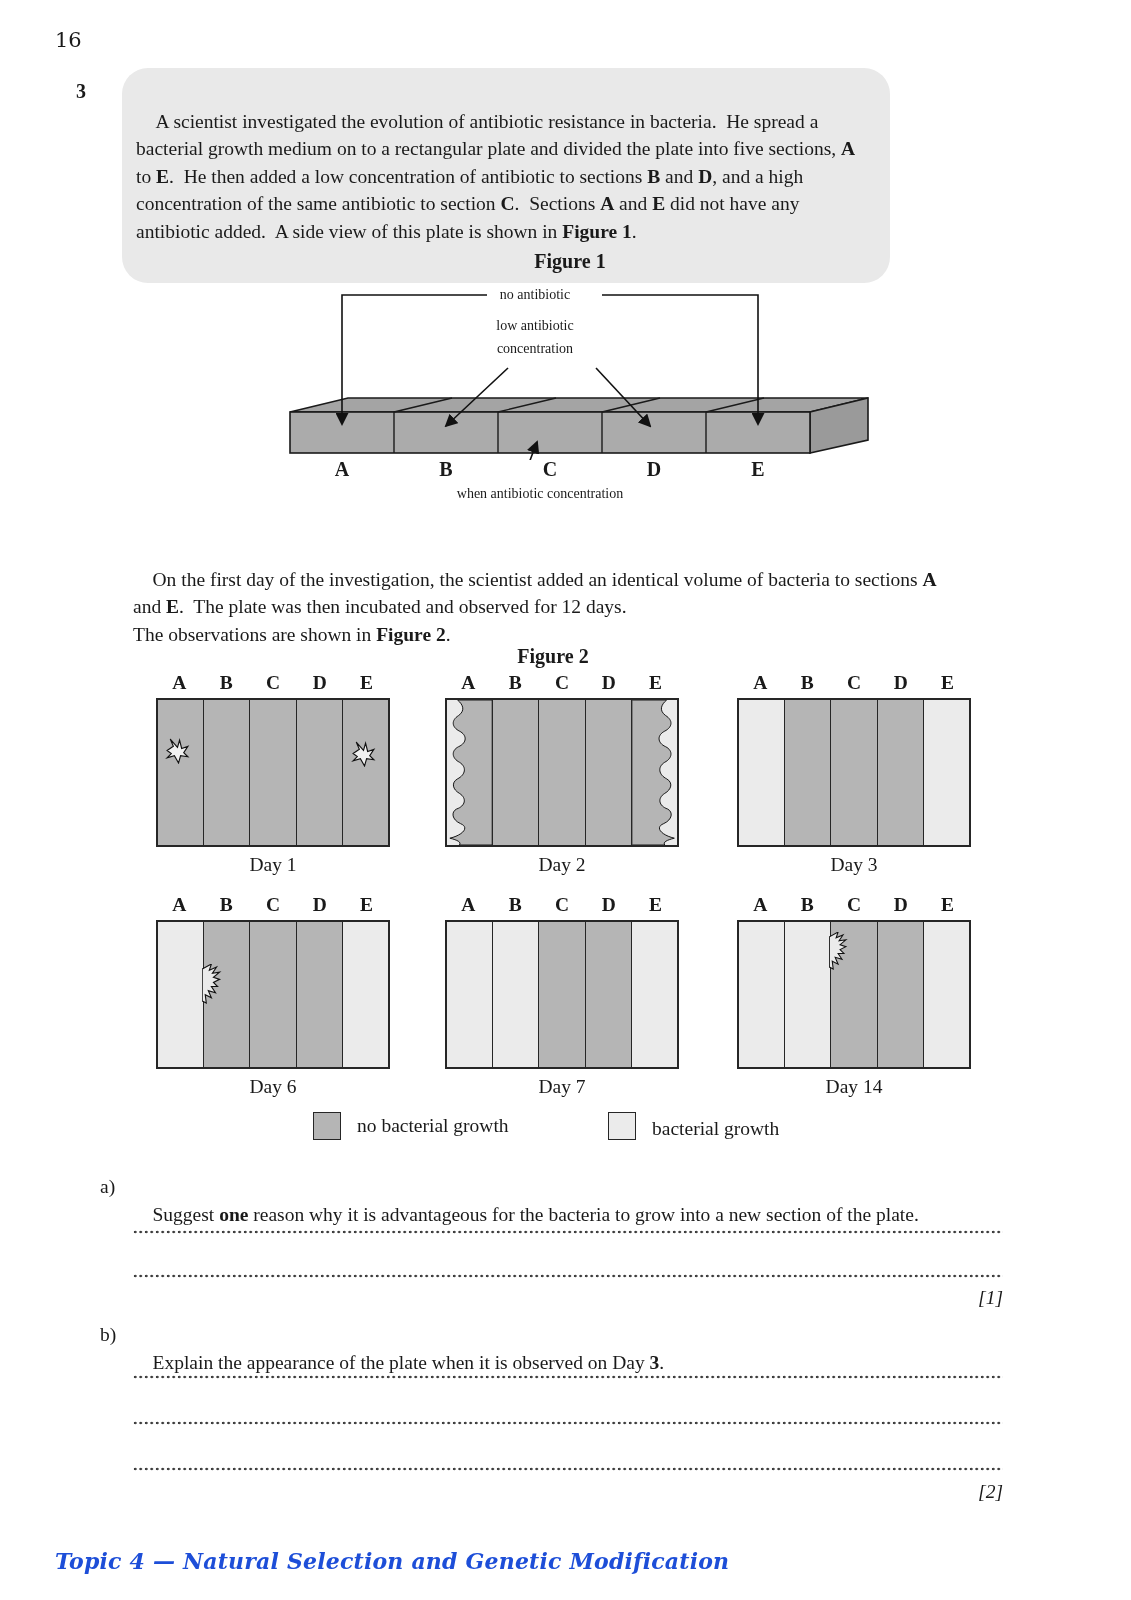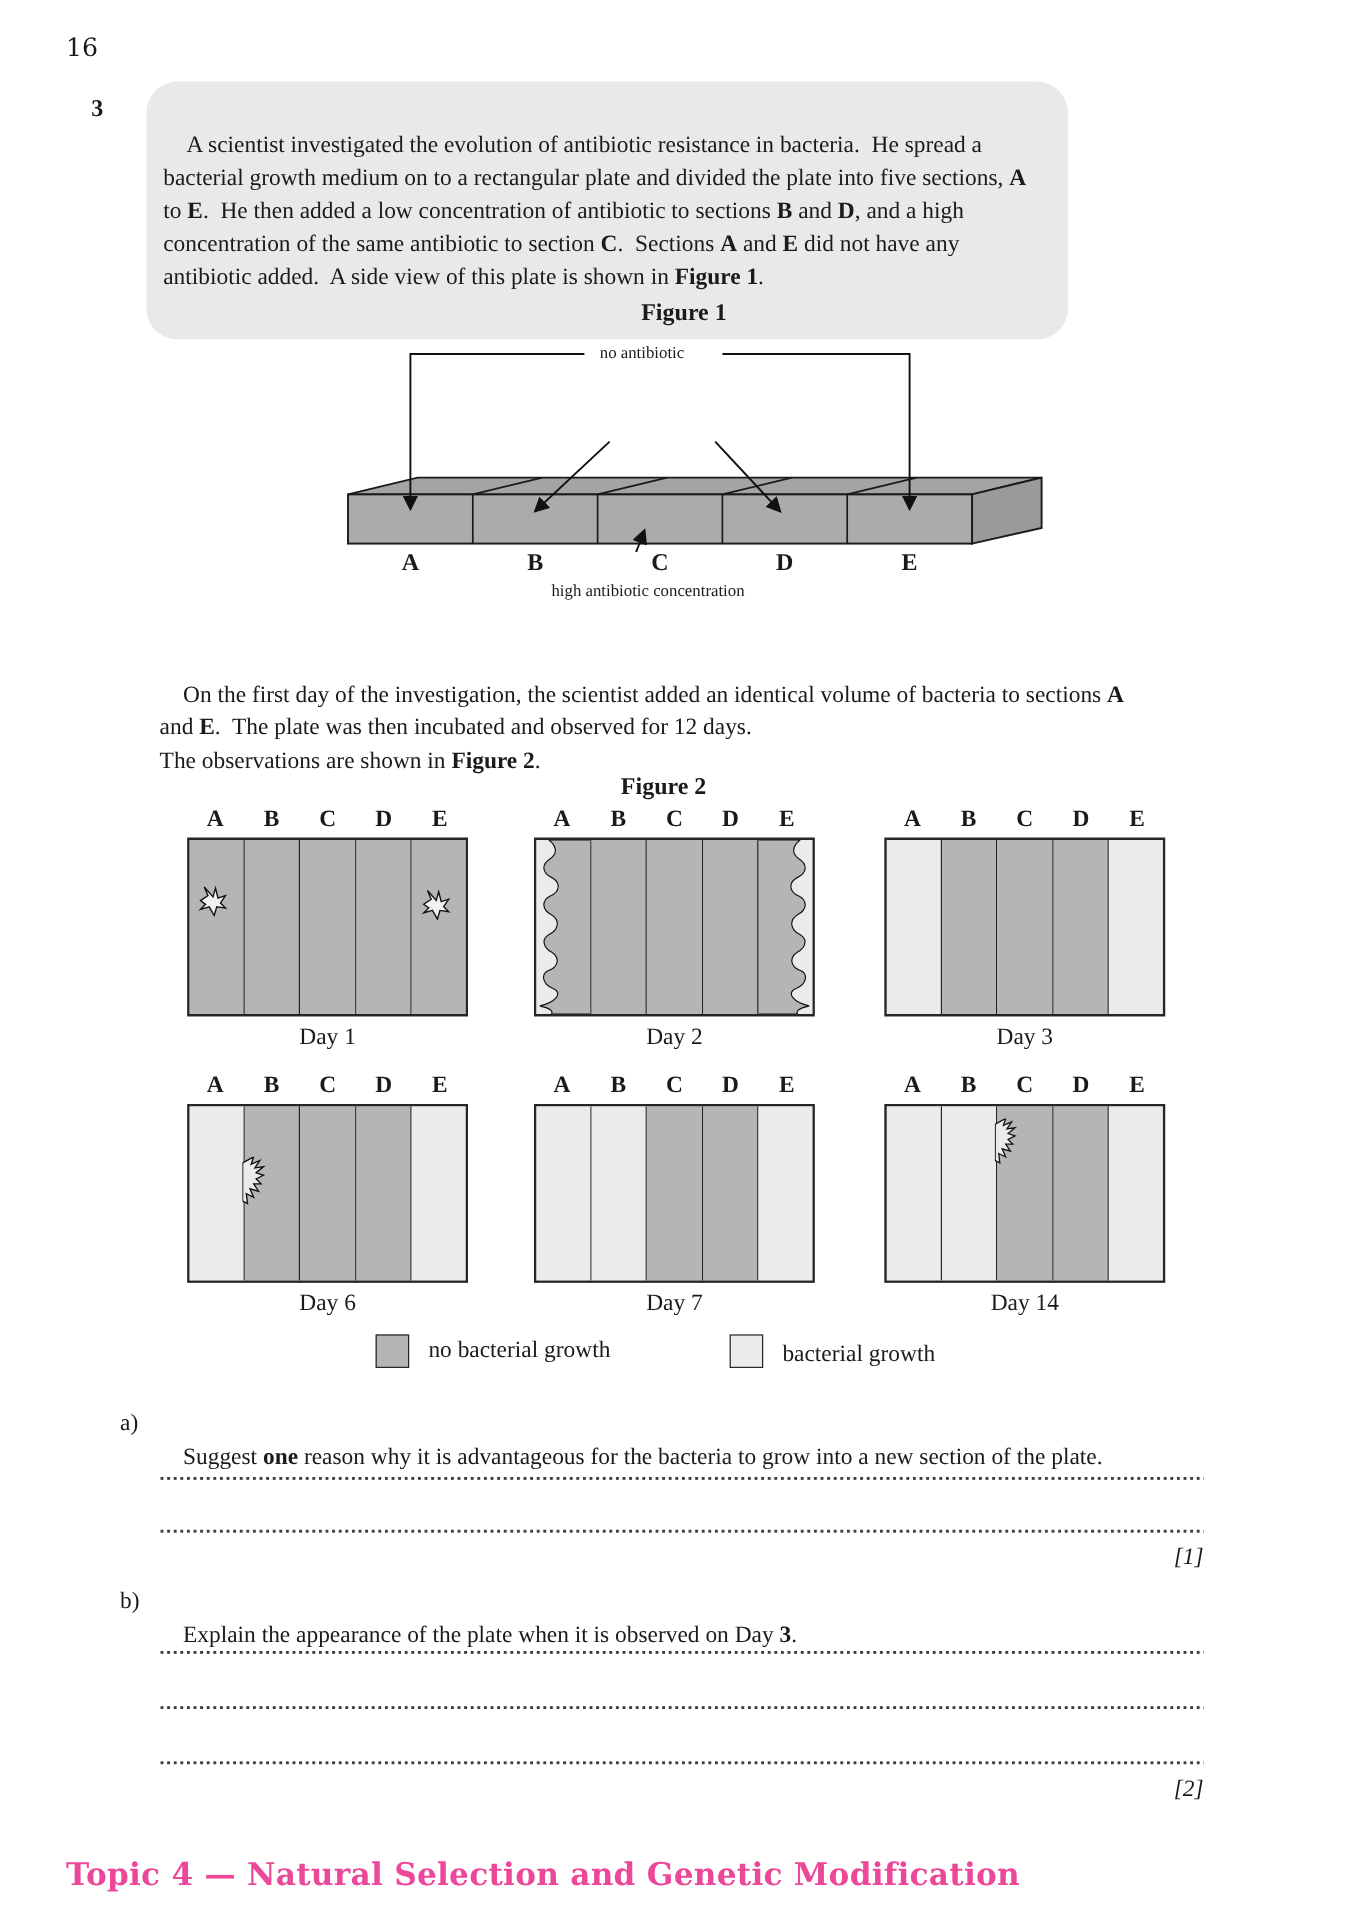--- a/index.html
+++ b/index.html
@@ -38,39 +38,43 @@
   .swatch[data-fill="growth"] { background:#ebebeb; }
   .legend-label { position:absolute; font-size:19.5px; }
 
   
   .dotline {
     position:absolute; left:133px; width:870px; height:4px;
     background-image: radial-gradient(circle at 2px 2px, #3c3c3c 1.25px, rgba(0,0,0,0) 1.6px);
     background-size:5.5px 4px; background-repeat:repeat-x;
   }
   .marks { position:absolute; width:150px; text-align:right; font-style:italic; font-size:19.5px; }
-  .footer { font-family:"DejaVu Serif", serif; font-weight:600; font-size:26px; color:#ec4899; letter-spacing:0.2px; }
+  .footer { font-family:"DejaVu Serif", serif; font-weight:600; font-size:22px; color:#1d4ed8; letter-spacing:0.2px;font-style:italic; }
 </style>
 </head>
 <body>
 
 <div id="page">
 
   <div class="abs pagenum" style="left:55px; top:28px;">16</div>
 
   <div class="abs qnum" style="left:76px; top:80px;">3</div>
 
   <div class="abs qbox qtext" style="left:122px; top:68px; width:768px; min-height:152px;">
     <span>A scientist investigated the evolution of antibiotic resistance in bacteria.  He spread a bacterial growth medium on to a rectangular plate and divided the plate into five sections, </span><span class="b">A</span><span> to </span><span class="b">E</span><span>.  He then added a low concentration of antibiotic to sections </span><span class="b">B</span><span> and </span><span class="b">D</span><span>, and a high concentration of the same antibiotic to section </span><span class="b">C</span><span>.  Sections </span><span class="b">A</span><span> and </span><span class="b">E</span><span> did not have any antibiotic added.  A side view of this plate is shown in </span><span class="b">Figure 1</span><span>.</span>
   </div>
 
   <div class="abs fig-title" style="left:470px; top:250px; width:200px;">Figure 1</div>
 
   <div class="abs fig-label" style="left:435px; top:284px; width:200px;">no antibiotic</div>
 
+  <div class="abs fig-label" style="left:435px; top:315px; width:200px;">
+    <div>low antibiotic</div>
+    <div>concentration</div>
+  </div>
 
   <svg class="abs" style="left:280px; top:280px;" width="590" height="180" viewBox="280 280 590 180">
     <defs>
       <marker id="ah" markerUnits="userSpaceOnUse" markerWidth="13" markerHeight="13" refX="11" refY="6.5" orient="auto">
         <path d="M0,0 L13,6.5 L0,13 Z" fill="#111"></path>
       </marker>
     </defs>
 
     <polygon points="290,412 348,398 868,398 810,412" fill="#a4a4a4" stroke="#1a1a1a" stroke-width="1.6"></polygon>
     <polygon points="810,412 868,398 868,440 810,453" fill="#9a9a9a" stroke="#1a1a1a" stroke-width="1.6"></polygon>
@@ -94,21 +98,21 @@
       <line x1="521" y1="484" x2="537" y2="442" marker-end="url(#ah)"></line>
     </g>
   </svg>
 
   <div class="abs sec-letter" style="left:320px; top:458px;">A</div>
   <div class="abs sec-letter" style="left:424px; top:458px;">B</div>
   <div class="abs sec-letter" style="left:528px; top:458px;">C</div>
   <div class="abs sec-letter" style="left:632px; top:458px;">D</div>
   <div class="abs sec-letter" style="left:736px; top:458px;">E</div>
 
-  <div class="abs fig-label" style="left:405px; top:483px; width:270px;">high antibiotic concentration</div>
+  <div class="abs fig-label" style="left:405px; top:483px; width:270px;">when antibiotic concentration</div>
 
   <div class="abs qtext" style="left:133px; top:538px; width:830px;">
     <span>On the first day of the investigation, the scientist added an identical volume of bacteria to sections </span><span class="b">A</span><span> and </span><span class="b">E</span><span>.  The plate was then incubated and observed for 12 days.</span><span>
 The observations are shown in </span><span class="b">Figure 2</span><span>.</span>
   </div>
 
   <div class="abs fig-title" style="left:453px; top:645px; width:200px;">Figure 2</div>
 
   <div class="plate" style="left:156px; top:672px;">
     <div class="plate-labels">

